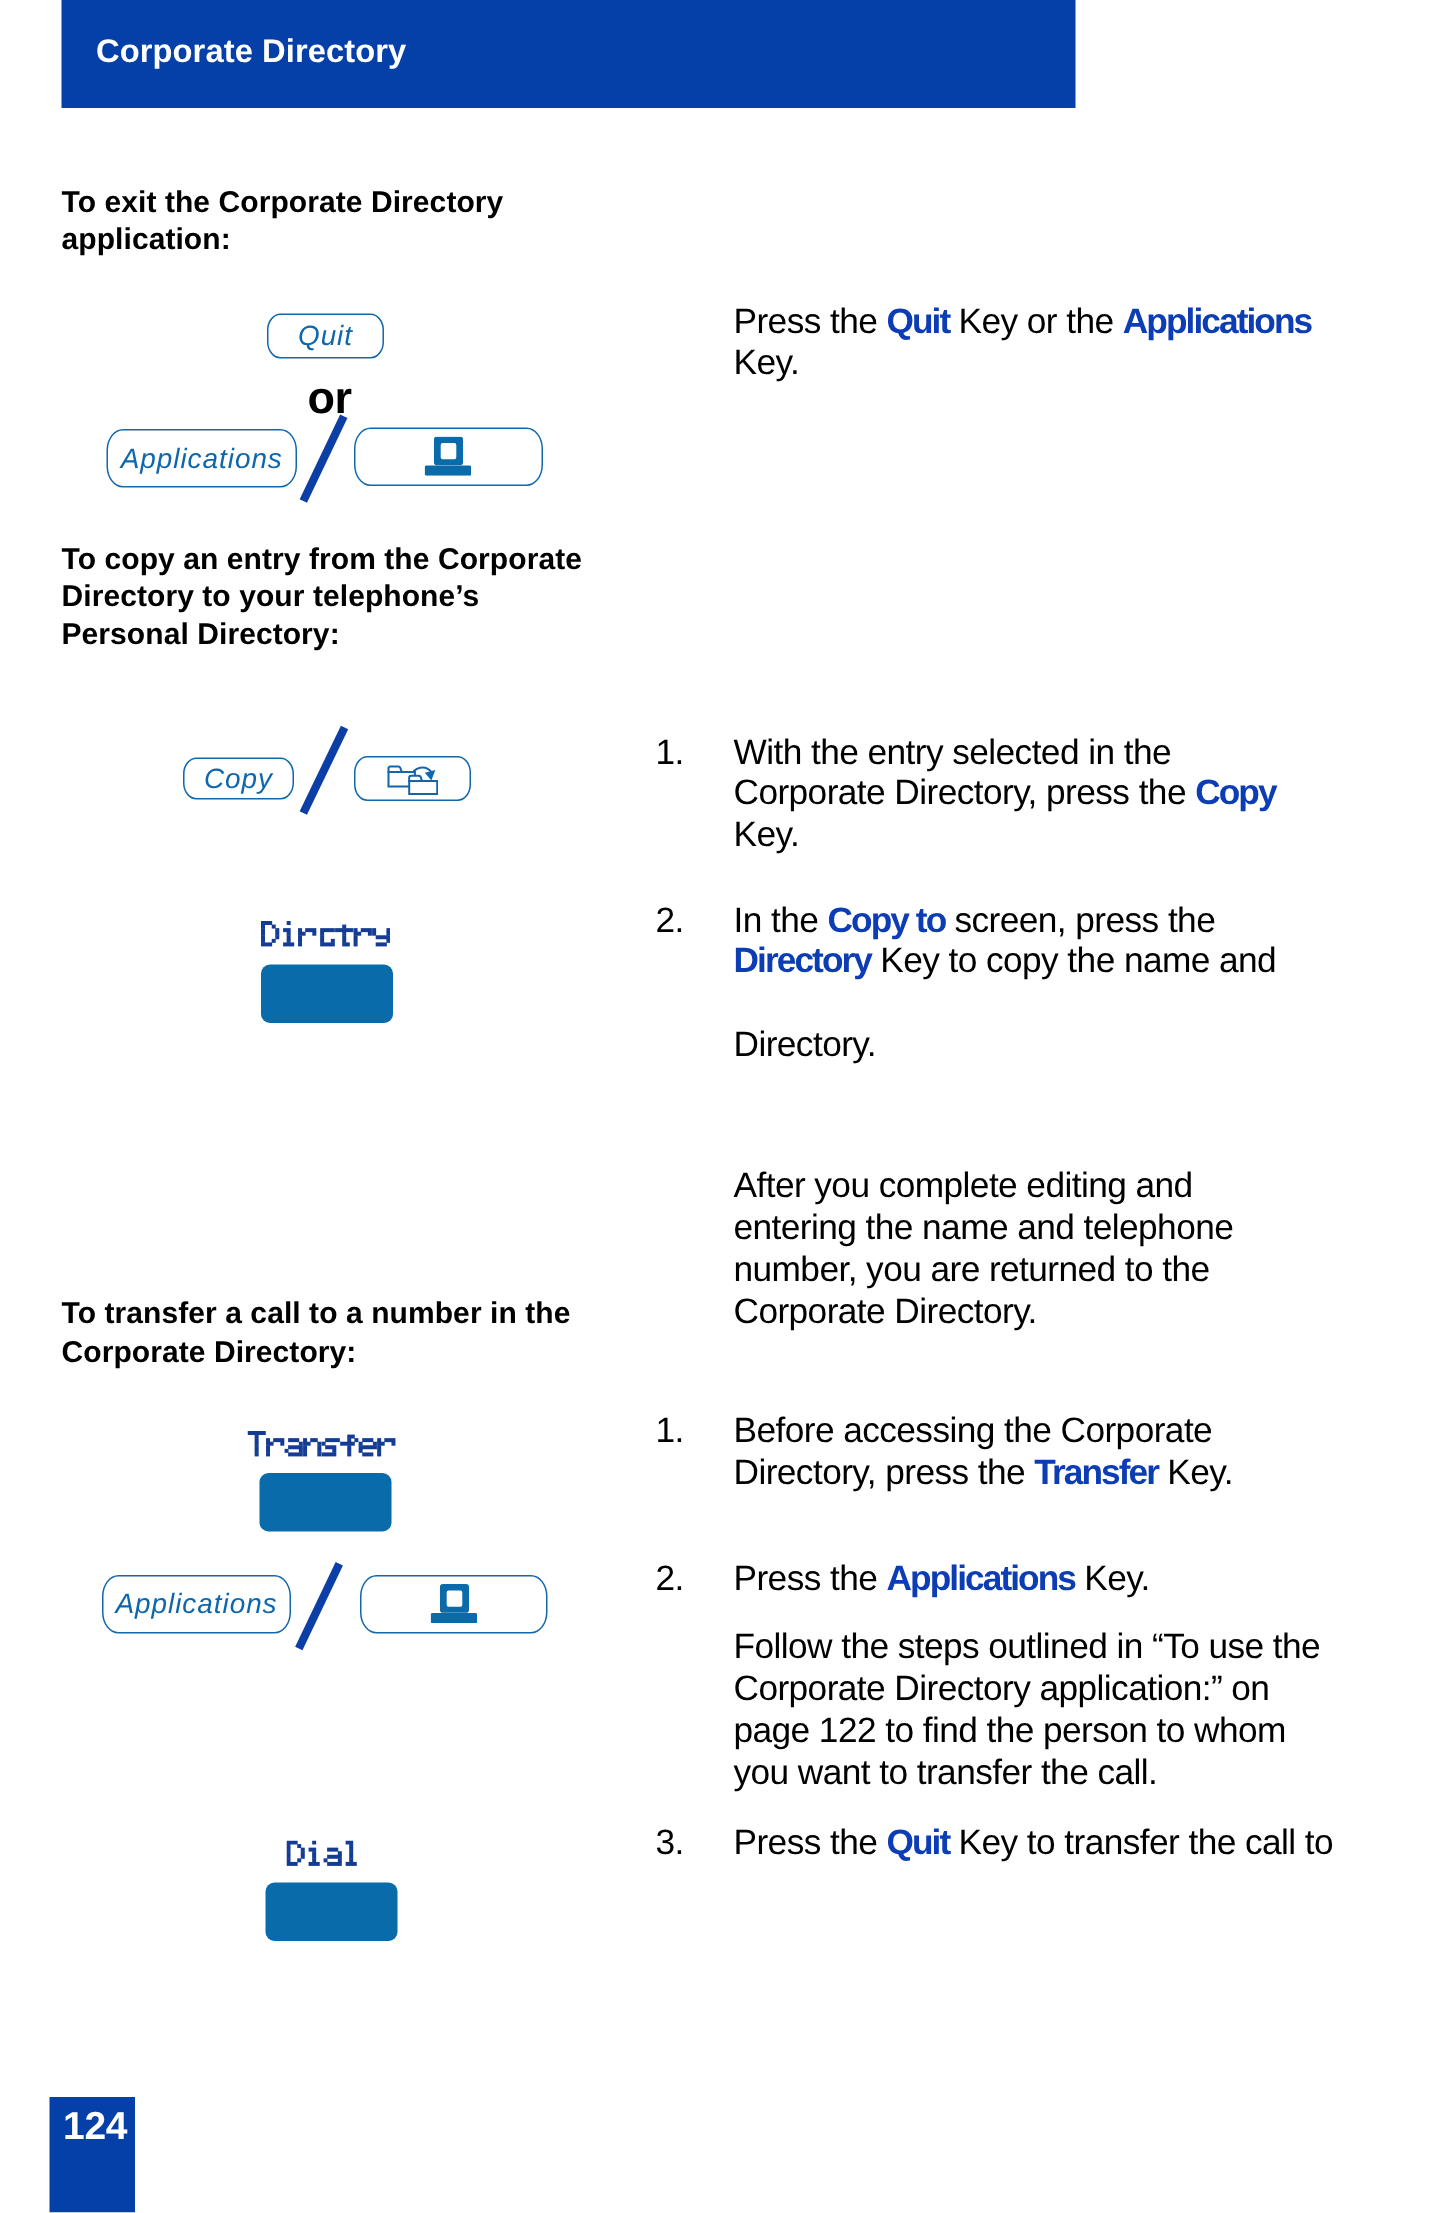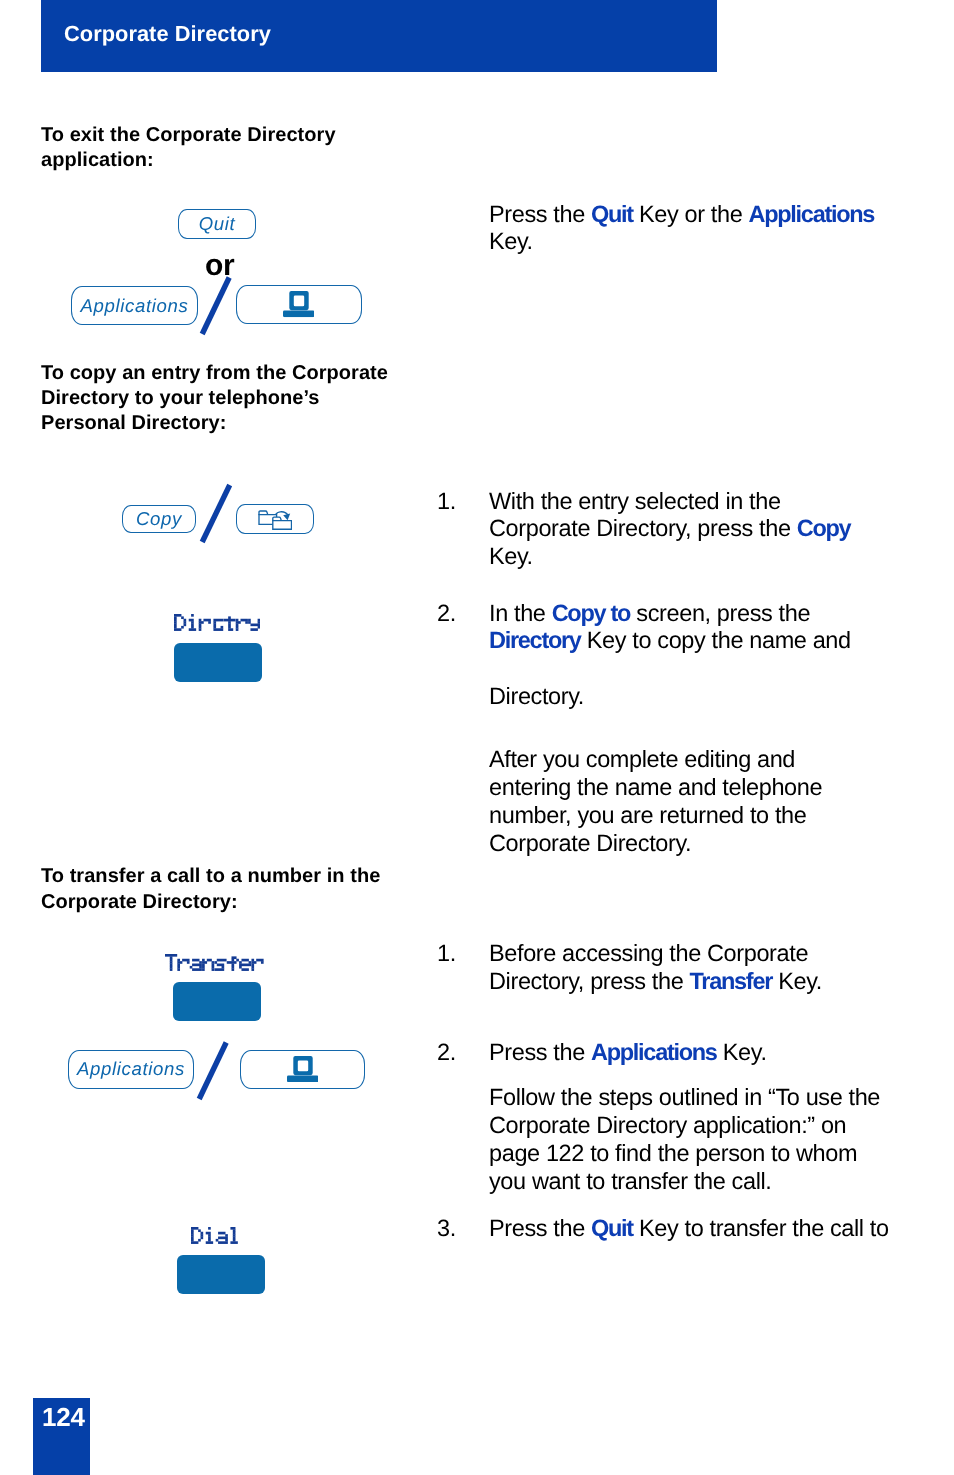--- a/index.html
+++ b/index.html
@@ -167,21 +167,21 @@
     <rect x="74.10" y="7.14" width="2.66" height="2.66" fill="#143c94"></rect>
     <rect x="83.62" y="7.14" width="2.66" height="2.66" fill="#143c94"></rect>
     <rect x="76.48" y="9.52" width="9.80" height="2.66" fill="#143c94"></rect>
     <rect x="83.62" y="11.90" width="2.66" height="2.66" fill="#143c94"></rect>
     <rect x="76.48" y="14.28" width="7.42" height="2.66" fill="#143c94"></rect>
   </svg>
 <div class="softkey" style="left:174px;top:643px;width:88px;height:39px;border-radius:6px"></div>
 
 <div class="num" style="top:599.5px">2.</div>
 <div class="para" style="top:599.5px"><span>In the </span><span class="b">Copy to</span><span> screen, press the</span><br><span class="b">Directory</span><span> Key to copy the name and</span><br><br><span>Directory.</span></div>
-<div class="para" style="top:746px"><span>After you complete editing and</span><br><span>entering the name and telephone</span><br><span>number, you are returned to the</span><br><span>Corporate Directory.</span></div>
+<div class="para" style="top:777px"><span>After you complete editing and</span><br><span>entering the name and telephone</span><br><span>number, you are returned to the</span><br><span>Corporate Directory.</span></div>
 
 <div class="h2" style="top:864.3px">To transfer a call to a number in the
 Corporate Directory:</div>
 
 <div class="num" style="top:940px">1.</div>
 <div class="para" style="top:940px"><span>Before accessing the Corporate</span><br><span>Directory, press the </span><span class="b">Transfer</span><span> Key.</span></div>
 
 <svg class="lcd" style="left: 165px; top: 954px; width: 98.8px; height: 17.66px;" viewBox="0 0 98.8 17.66" width="98.8" height="17.66">
     <rect x="0.00" y="0.00" width="12.18" height="2.66" fill="#143c94"></rect>
     <rect x="4.76" y="2.38" width="2.66" height="2.66" fill="#143c94"></rect>

